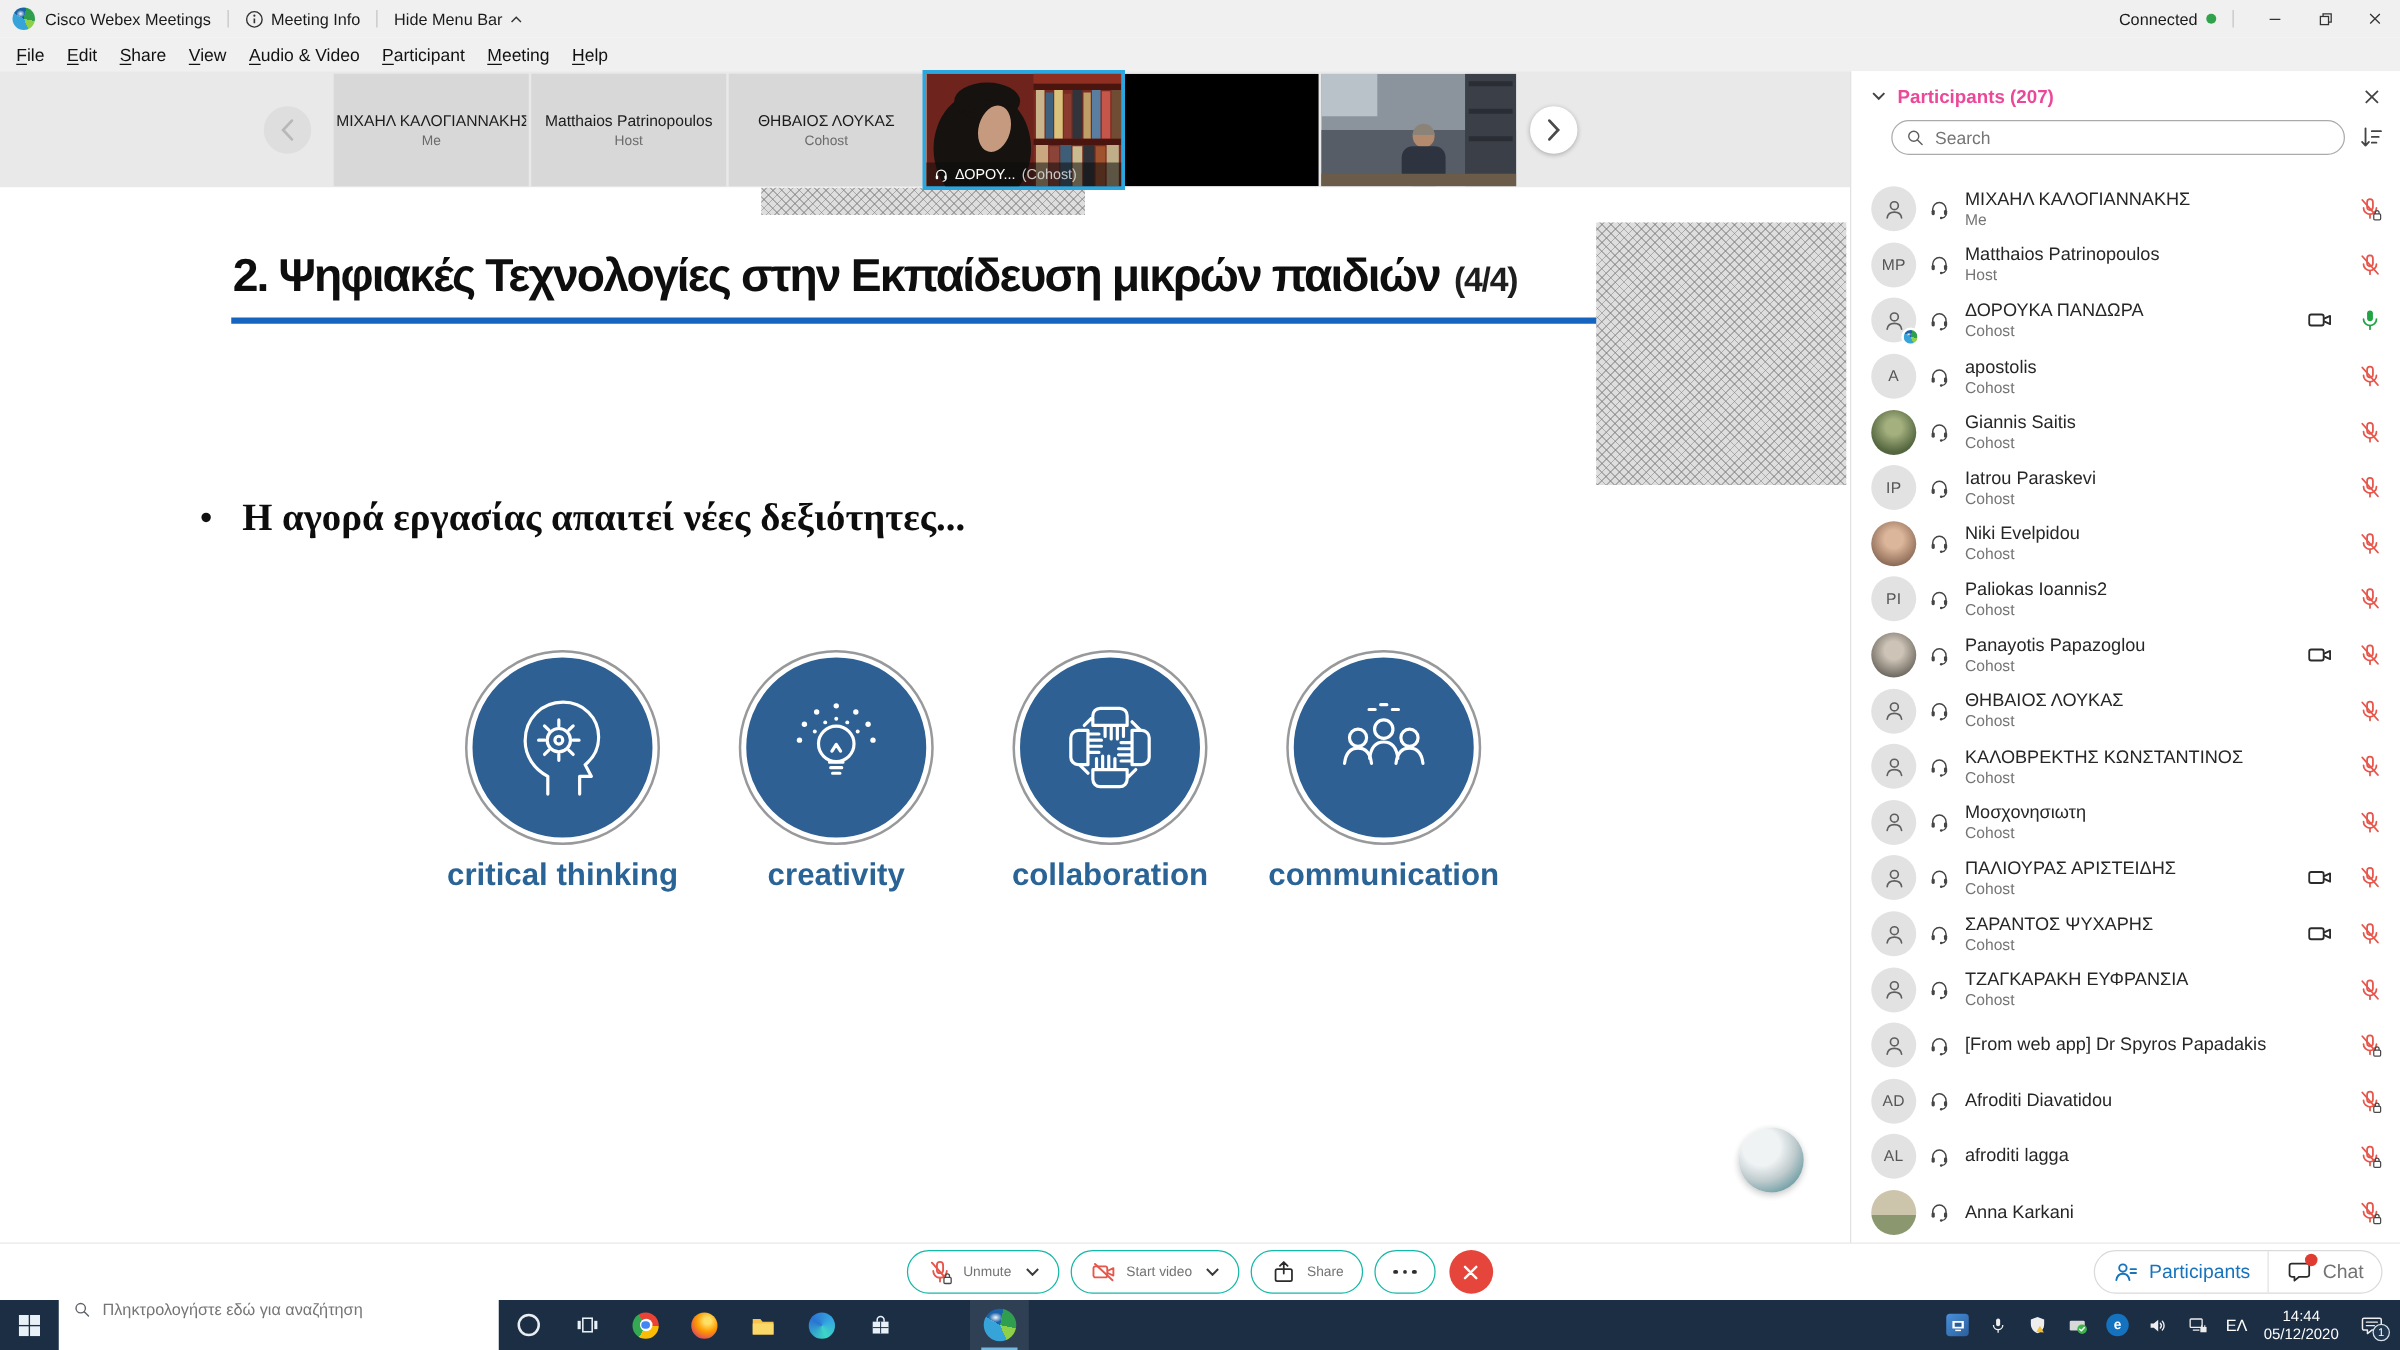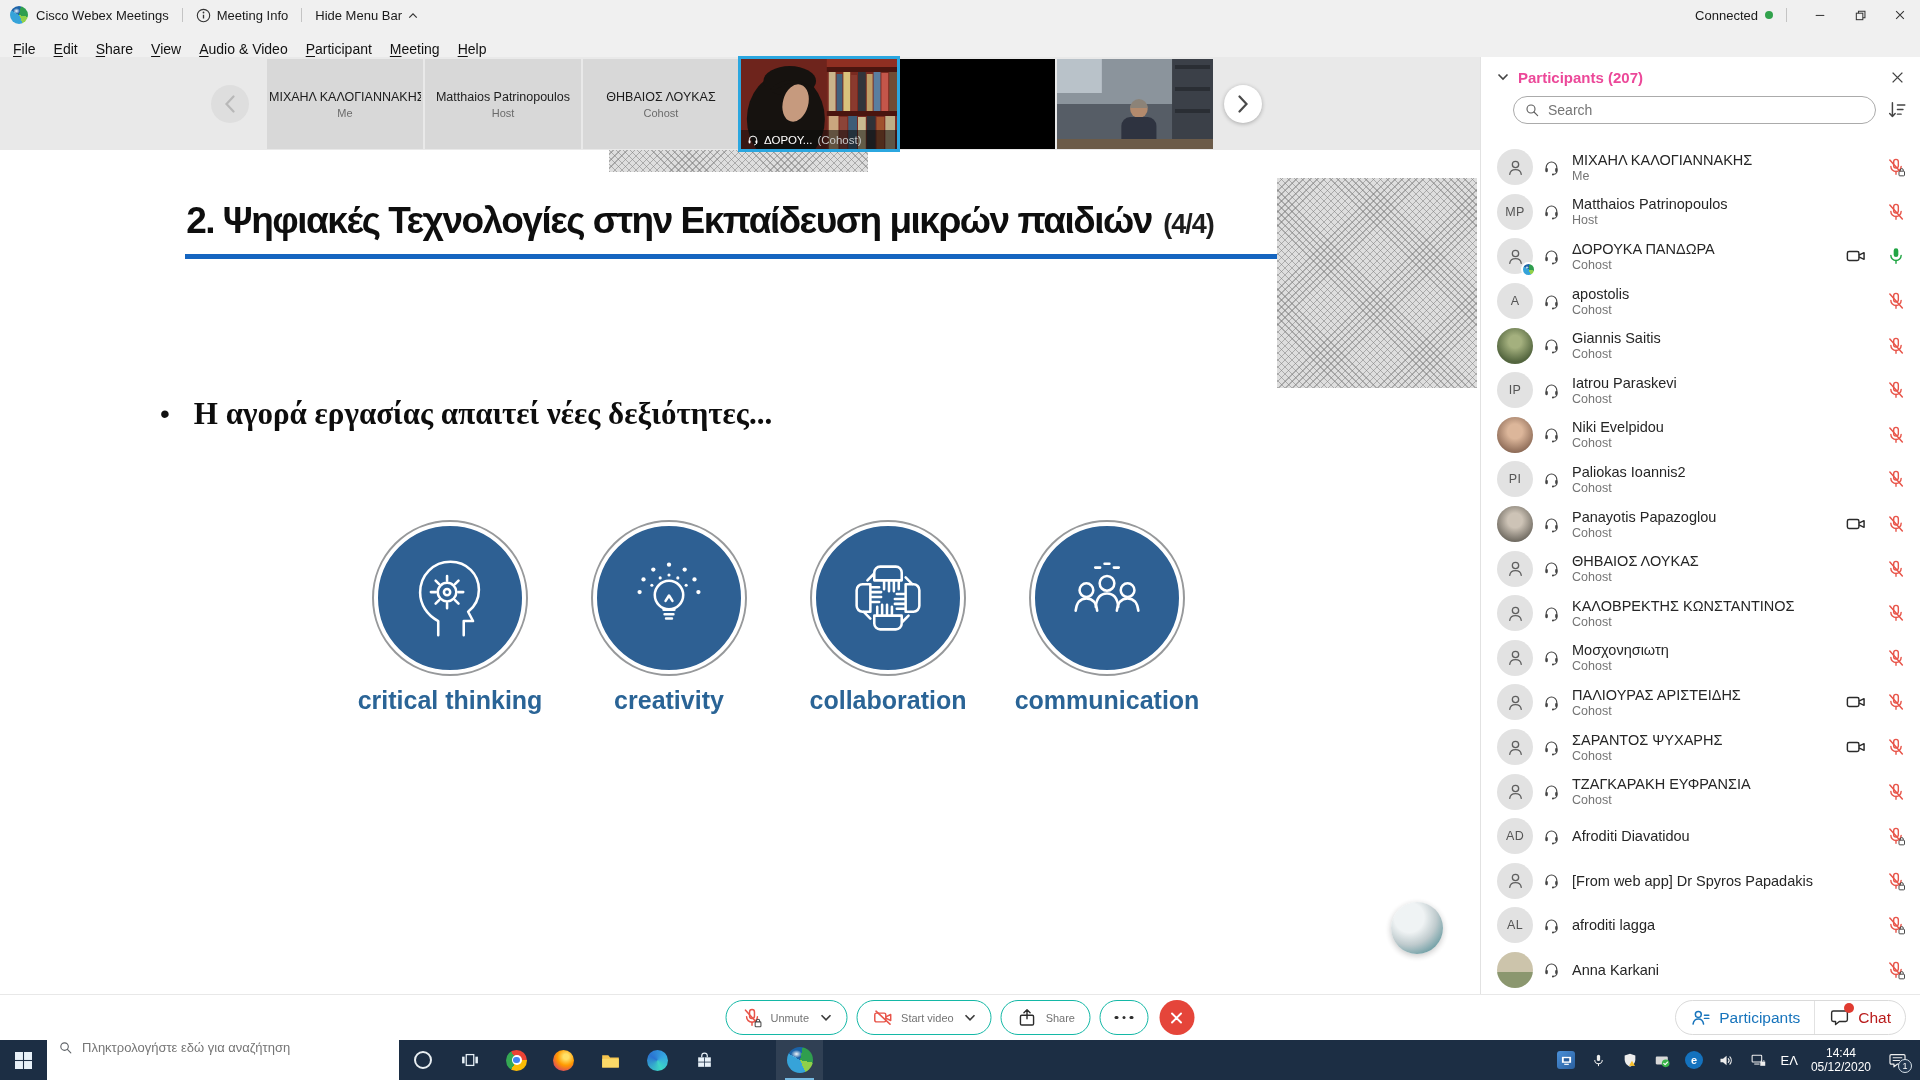--- a/index.html
+++ b/index.html
@@ -18,21 +18,21 @@
 .tb-text { white-space:nowrap; }
 .app-name { margin-left:8px; }
 .tb-div { width:1px; height:14px; background:#c4c4c4; margin:0 13px; }
 .tb-group { display:flex; align-items:center; gap:6px; }
 .flex-sp { flex:1; }
 .conn-dot { width:8px; height:8px; border-radius:50%; background:var(--connected_green,#31a24c); margin-left:7px; }
 .win-btn { width:40px; height:30px; display:flex; align-items:center; justify-content:center; }
 
 
 .menubar { position:absolute; left:0; top:30px; width:100%; height:27px; background:#f0f0f0;
-  display:flex; align-items:flex-end; padding-left:4px; font-size:14px; color:#111; }
+  display:flex; align-items:center; padding-left:4px; font-size:14px; color:#111; }
 .menu-item { padding:0 9px; }
 .menu-item u { text-underline-offset:2px; }
 
 
 .video-strip { position:absolute; left:0; top:57px; width:1480px; height:93px; background:#e9e9e9; }
 .tiles { position:absolute; left:267px; top:2px; display:flex; gap:2px; }
 .tile { width:156px; height:90px; position:relative; flex:none; }
 .tile-name { background:#d8d8d8; display:flex; flex-direction:column; justify-content:center; align-items:center; text-align:center; }
 .vt-name { font-size:12.5px; color:#1c1c1c; white-space:nowrap; max-width:152px; overflow:hidden; }
 .vt-role { font-size:11px; color:#6b6b6b; margin-top:3px; }
@@ -125,21 +125,21 @@
 .more-pill { padding:0 14px; gap:4px; }
 .mdot { width:3.5px; height:3.5px; border-radius:50%; background:#2e2e2e; }
 .leave-btn { width:35px; height:35px; border-radius:50%; background:var(--leave_red,#e5453a);
   display:flex; align-items:center; justify-content:center; margin-left:2px; }
 .leave-btn svg { width:14px; height:14px; }
 .dock { position:absolute; right:14px; top:5px; height:35px; display:flex; align-items:center;
   border:1px solid #dadada; border-radius:18px; background:#fff; }
 .dock-half { display:flex; align-items:center; gap:8px; padding:0 14px; height:100%; font-size:15.5px; }
 .dock-div { width:1px; height:100%; background:#e2e2e2; }
 .participants-half { color:var(--participants_blue,#1774bc); }
-.chat-half { color:#b91c1c; }
+.chat-half { color:#737373; }
 .chat-icon-wrap { position:relative; width:21px; height:21px; }
 .chat-dot { position:absolute; top:-4px; right:-4px; width:10px; height:10px; border-radius:50%;
   background:var(--notification_red,#e03b30); }
 
 
 .taskbar { position:absolute; left:0; top:1040px; width:100%; height:40px; background:var(--taskbar_bg,#1c2e44);
   display:flex; align-items:stretch; color:#fff; }
 .tb-start { width:47px; display:flex; align-items:center; justify-content:center; flex:none; }
 .tb-search { width:352px; background:#fff; display:flex; align-items:flex-start; gap:9px; padding:0 11px; flex:none; }
 .tb-search .mag { width:15px; height:15px; color:#5f6368; flex:none; }
@@ -907,70 +907,70 @@
       <svg class="p-mic mic-muted" viewBox="0 0 24 24">
         <rect x="9.2" y="2.8" width="5.6" height="10.4" rx="2.8" fill="none" stroke="currentColor" stroke-width="1.7"></rect>
         <path d="M5.8 11.2a6.2 6.2 0 0 0 12.4 0" fill="none" stroke="currentColor" stroke-width="1.7" stroke-linecap="round"></path>
         <line x1="12" y1="17.4" x2="12" y2="20.8" stroke="currentColor" stroke-width="1.7" stroke-linecap="round"></line>
         <line x1="4.6" y1="3.6" x2="19.6" y2="20.4" stroke="currentColor" stroke-width="1.8" stroke-linecap="round"></line>
       </svg>
 
     </div>
   </div>
         <div class="p-row no-role" data-mic="muted-locked">
-    <div class="p-avatar type-initials">
-
-      <span class="av-initials">AD</span>
-
-    </div>
-    <svg class="p-headset" viewBox="0 0 24 24">
-      <path d="M4.5 13.5v-1.8a7.5 7.5 0 0 1 15 0v1.8" fill="none" stroke="#454545" stroke-width="1.6"></path>
-      <rect x="3.2" y="12.6" width="3.6" height="6" rx="1.6" fill="#454545"></rect>
-      <rect x="17.2" y="12.6" width="3.6" height="6" rx="1.6" fill="#454545"></rect>
-      <path d="M19.5 18.6a5.5 5.5 0 0 1-4.7 3.1" fill="none" stroke="#454545" stroke-width="1.5" stroke-linecap="round"></path>
-      <circle cx="14" cy="21.8" r="1.4" fill="#454545"></circle>
-    </svg>
-    <div class="p-names">
-      <div class="p-name">Afroditi Diavatidou</div>
-
-    </div>
-    <div class="p-icons">
-      <svg class="p-cam" viewBox="0 0 24 24" style="visibility: hidden;">
-        <rect x="2.6" y="7.2" width="12.6" height="9.6" rx="1.8" fill="none" stroke="currentColor" stroke-width="1.6"></rect>
-        <path d="M15.2 11l5.6-2.6v7.2l-5.6-2.6" fill="none" stroke="currentColor" stroke-width="1.6" stroke-linejoin="round"></path>
-      </svg>
-
-      <svg class="p-mic mic-locked" viewBox="0 0 24 24">
-        <rect x="9.2" y="2.8" width="5.6" height="10.4" rx="2.8" fill="none" stroke="currentColor" stroke-width="1.7"></rect>
-        <path d="M5.8 11.2a6.2 6.2 0 0 0 12.4 0" fill="none" stroke="currentColor" stroke-width="1.7" stroke-linecap="round"></path>
-        <line x1="12" y1="17.4" x2="12" y2="20.8" stroke="currentColor" stroke-width="1.7" stroke-linecap="round"></line>
-        <line x1="4.6" y1="3.6" x2="18" y2="18.6" stroke="currentColor" stroke-width="1.8" stroke-linecap="round"></line>
-        <rect x="15.6" y="17" width="6.6" height="5.6" rx="1" fill="#fff" stroke="#4a4a4a" stroke-width="1.2"></rect>
-        <path d="M17.1 17v-1.3a1.8 1.8 0 0 1 3.6 0V17" fill="none" stroke="#4a4a4a" stroke-width="1.2"></path>
-      </svg>
-
-    </div>
-  </div>
-        <div class="p-row no-role" data-mic="muted-locked">
     <div class="p-avatar type-person">
       <svg class="av-person-svg" viewBox="0 0 24 24">
         <circle cx="12" cy="8.6" r="3.6" fill="none" stroke="#5f5f5f" stroke-width="1.5"></circle>
         <path d="M5.4 19.8c.5-3.4 3.2-5.3 6.6-5.3s6.1 1.9 6.6 5.3" fill="none" stroke="#5f5f5f" stroke-width="1.5" stroke-linecap="round"></path>
       </svg>
 
     </div>
     <svg class="p-headset" viewBox="0 0 24 24">
       <path d="M4.5 13.5v-1.8a7.5 7.5 0 0 1 15 0v1.8" fill="none" stroke="#454545" stroke-width="1.6"></path>
       <rect x="3.2" y="12.6" width="3.6" height="6" rx="1.6" fill="#454545"></rect>
       <rect x="17.2" y="12.6" width="3.6" height="6" rx="1.6" fill="#454545"></rect>
       <path d="M19.5 18.6a5.5 5.5 0 0 1-4.7 3.1" fill="none" stroke="#454545" stroke-width="1.5" stroke-linecap="round"></path>
       <circle cx="14" cy="21.8" r="1.4" fill="#454545"></circle>
     </svg>
     <div class="p-names">
       <div class="p-name">[From web app] Dr Spyros Papadakis</div>
+
+    </div>
+    <div class="p-icons">
+      <svg class="p-cam" viewBox="0 0 24 24" style="visibility: hidden;">
+        <rect x="2.6" y="7.2" width="12.6" height="9.6" rx="1.8" fill="none" stroke="currentColor" stroke-width="1.6"></rect>
+        <path d="M15.2 11l5.6-2.6v7.2l-5.6-2.6" fill="none" stroke="currentColor" stroke-width="1.6" stroke-linejoin="round"></path>
+      </svg>
+
+      <svg class="p-mic mic-locked" viewBox="0 0 24 24">
+        <rect x="9.2" y="2.8" width="5.6" height="10.4" rx="2.8" fill="none" stroke="currentColor" stroke-width="1.7"></rect>
+        <path d="M5.8 11.2a6.2 6.2 0 0 0 12.4 0" fill="none" stroke="currentColor" stroke-width="1.7" stroke-linecap="round"></path>
+        <line x1="12" y1="17.4" x2="12" y2="20.8" stroke="currentColor" stroke-width="1.7" stroke-linecap="round"></line>
+        <line x1="4.6" y1="3.6" x2="18" y2="18.6" stroke="currentColor" stroke-width="1.8" stroke-linecap="round"></line>
+        <rect x="15.6" y="17" width="6.6" height="5.6" rx="1" fill="#fff" stroke="#4a4a4a" stroke-width="1.2"></rect>
+        <path d="M17.1 17v-1.3a1.8 1.8 0 0 1 3.6 0V17" fill="none" stroke="#4a4a4a" stroke-width="1.2"></path>
+      </svg>
+
+    </div>
+  </div>
+        <div class="p-row no-role" data-mic="muted-locked">
+    <div class="p-avatar type-initials">
+
+      <span class="av-initials">AD</span>
+
+    </div>
+    <svg class="p-headset" viewBox="0 0 24 24">
+      <path d="M4.5 13.5v-1.8a7.5 7.5 0 0 1 15 0v1.8" fill="none" stroke="#454545" stroke-width="1.6"></path>
+      <rect x="3.2" y="12.6" width="3.6" height="6" rx="1.6" fill="#454545"></rect>
+      <rect x="17.2" y="12.6" width="3.6" height="6" rx="1.6" fill="#454545"></rect>
+      <path d="M19.5 18.6a5.5 5.5 0 0 1-4.7 3.1" fill="none" stroke="#454545" stroke-width="1.5" stroke-linecap="round"></path>
+      <circle cx="14" cy="21.8" r="1.4" fill="#454545"></circle>
+    </svg>
+    <div class="p-names">
+      <div class="p-name">Afroditi Diavatidou</div>
 
     </div>
     <div class="p-icons">
       <svg class="p-cam" viewBox="0 0 24 24" style="visibility: hidden;">
         <rect x="2.6" y="7.2" width="12.6" height="9.6" rx="1.8" fill="none" stroke="currentColor" stroke-width="1.6"></rect>
         <path d="M15.2 11l5.6-2.6v7.2l-5.6-2.6" fill="none" stroke="currentColor" stroke-width="1.6" stroke-linejoin="round"></path>
       </svg>
 
       <svg class="p-mic mic-locked" viewBox="0 0 24 24">
         <rect x="9.2" y="2.8" width="5.6" height="10.4" rx="2.8" fill="none" stroke="currentColor" stroke-width="1.7"></rect>

